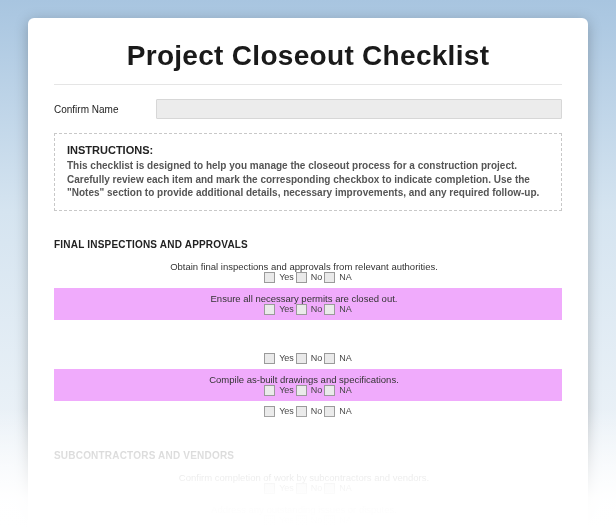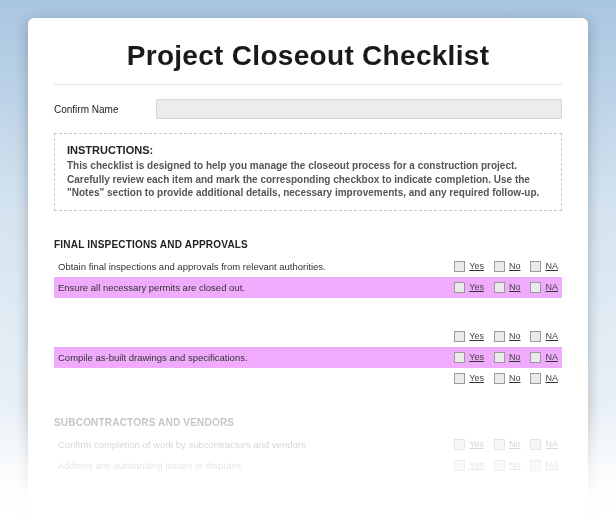--- a/index.html
+++ b/index.html
@@ -82,37 +82,37 @@
   .section-title {
     font-size: 10px;
     font-weight: bold;
     color: #222;
     letter-spacing: 0.2px;
     margin-bottom: 6px;
   }
   .check-row {
     display: flex;
     align-items: center;
-    justify-content: flex-end;
+    justify-content: space-between;
     padding: 5px 4px;
     font-size: 9.5px;
     color: #333;
+    flex-direction: column;
   }
   .check-row.alt {
     background: #f0abfc;
   }
   .check-text {
     flex: 1;
     padding-right: 8px;
   }
   .check-options {
     display: flex;
-    gap: 10px;
+    gap: 2px;
     flex-shrink: 0;
-    text-decoration: underline;
   }
   .opt {
     display: flex;
     align-items: center;
     gap: 4px;
     font-size: 9px;
     color: #444;
   }
   .cbox {
     width: 11px;

